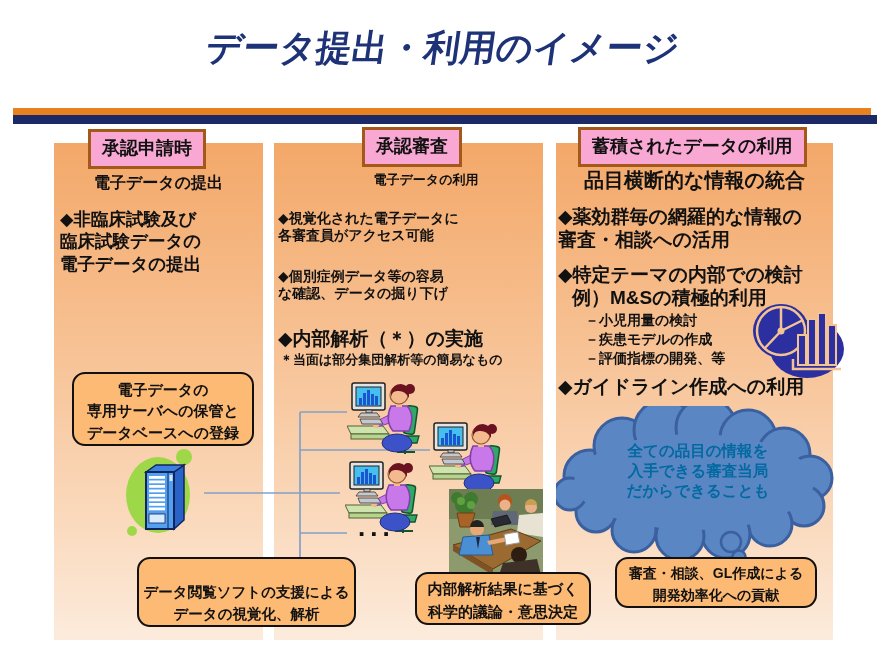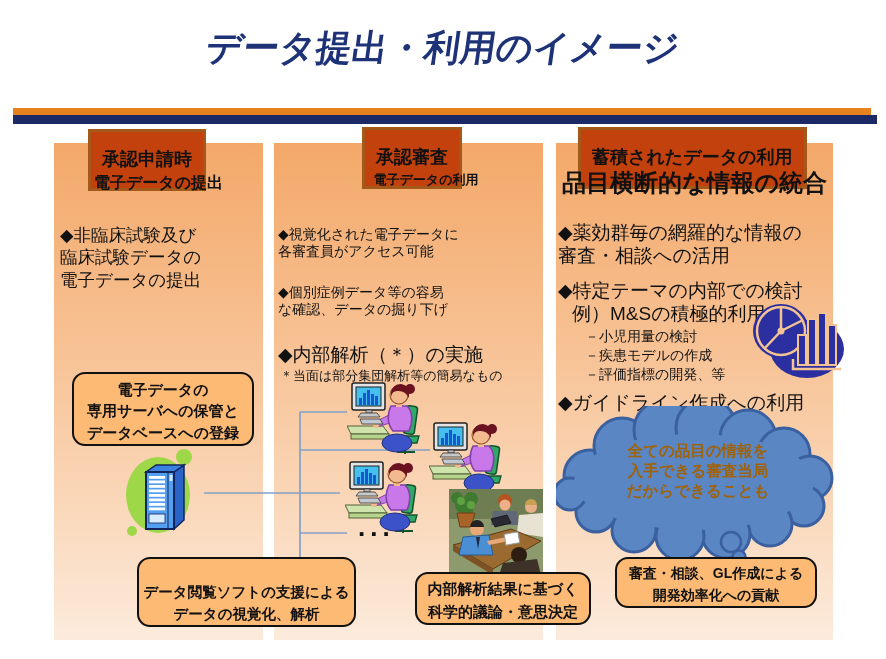--- a/index.html
+++ b/index.html
@@ -6,28 +6,28 @@
   .page{position:relative;width:886px;height:659px;background:#fff;overflow:hidden;
         font-family:"Liberation Sans","DejaVu Sans",sans-serif;color:#111;}
   .title{position:absolute;top:24px;left:0;width:886px;margin:0;text-align:center;
          font-size:36px;font-weight:bold;color:var(--title-navy,#1E3277);
          transform:skewX(-8deg);letter-spacing:0;}
   .bar-orange{position:absolute;left:13px;top:108px;width:858px;height:7px;background:var(--bar-orange,#E8821E);}
   .bar-navy{position:absolute;left:13px;top:115px;width:864px;height:9px;background:var(--bar-navy,#1B2A66);}
   .col{position:absolute;top:143px;height:497px;
        background:linear-gradient(180deg,var(--col-top,#F3A869) 0%,#F7C193 40%,#FAD9BC 75%,var(--col-bottom,#FCEBDC) 100%);}
   .col1{left:54px;width:209px;} .col2{left:274px;width:269px;} .col3{left:556px;width:277px;}
-  .hdr{position:absolute;background:#c2410c;border:3px solid var(--header-border,#A4591B);
-       font-weight:bold;font-size:18px;line-height:1.2;padding:17px 11px;white-space:nowrap;}
+  .hdr{position:absolute;background:#f9a8d4;border:3px solid var(--header-border,#A4591B);
+       font-weight:bold;font-size:18px;line-height:1.2;padding:6px 11px;white-space:nowrap;}
   .hdr1{left:88px;top:129px;} .hdr2{left:362px;top:127px;} .hdr3{left:578px;top:127px;}
   .subtitle{position:absolute;font-weight:bold;text-align:center;white-space:nowrap;}
   .sub1{left:54px;width:209px;top:173px;font-size:16px;}
   .sub2{left:274px;width:304px;top:171px;font-size:13px;}
-  .sub3{left:556px;width:277px;top:167px;font-size:24px;}
-  .block{position:absolute;font-weight:normal;margin-top:16px;}
+  .sub3{left:556px;width:277px;top:167px;font-size:20px;}
+  .block{position:absolute;font-weight:bold;}
   .block div{white-space:nowrap;}
   .blk-sub-bullets{left:60px;top:208px;font-size:17.5px;line-height:1.28;}
   .blk-rev-b1{left:278px;top:210px;font-size:14px;line-height:1.22;}
   .blk-rev-b2{left:278px;top:268px;font-size:14px;line-height:1.22;}
   .blk-rev-b3{left:278px;top:326px;font-size:19px;}
   .blk-rev-note{left:280px;top:351px;font-size:13px;}
   .blk-acc-b1{left:558px;top:205px;font-size:19px;line-height:1.22;}
   .blk-acc-b2{left:558px;top:263px;font-size:19px;line-height:1.22;}
   .indent{margin-left:14px;}
   .blk-acc-subs{left:585px;top:311px;font-size:14px;line-height:1.34;}
@@ -41,21 +41,21 @@
   .contribution-box{left:615px;top:557px;width:198px;height:43px;font-size:14px;line-height:1.55;padding-top:4px;}
   .connectors{position:absolute;left:0;top:0;width:886px;height:659px;pointer-events:none;}
   .server-svg{position:absolute;left:124px;top:448px;width:80px;height:90px;}
   .ws{position:absolute;width:76px;height:80px;}
   .ws1{left:347px;top:380px;} .ws2{left:429px;top:420px;} .ws3{left:345px;top:459px;}
   .dots{position:absolute;left:358px;top:512px;font-size:26px;font-weight:900;letter-spacing:5px;}
   .meeting-svg{position:absolute;left:449px;top:489px;width:94px;height:86px;}
   .chart-svg{position:absolute;left:751px;top:303px;width:94px;height:76px;}
   .cloud-svg{position:absolute;left:556px;top:406px;width:280px;height:172px;}
   .cloud-text{position:absolute;left:584px;top:441px;width:228px;text-align:center;
-              font-weight:bold;font-size:15.5px;color:#a16207;line-height:1.3;}
+              font-weight:bold;font-size:15.5px;color:#0369a1;line-height:1.3;}
   .cloud-text div{white-space:nowrap;}
 </style>
 </head>
 <body>
 
 <div class="page">
 
   <h1 class="title">データ提出・利用のイメージ</h1>
   <div class="bar-orange"></div>
   <div class="bar-navy"></div>

